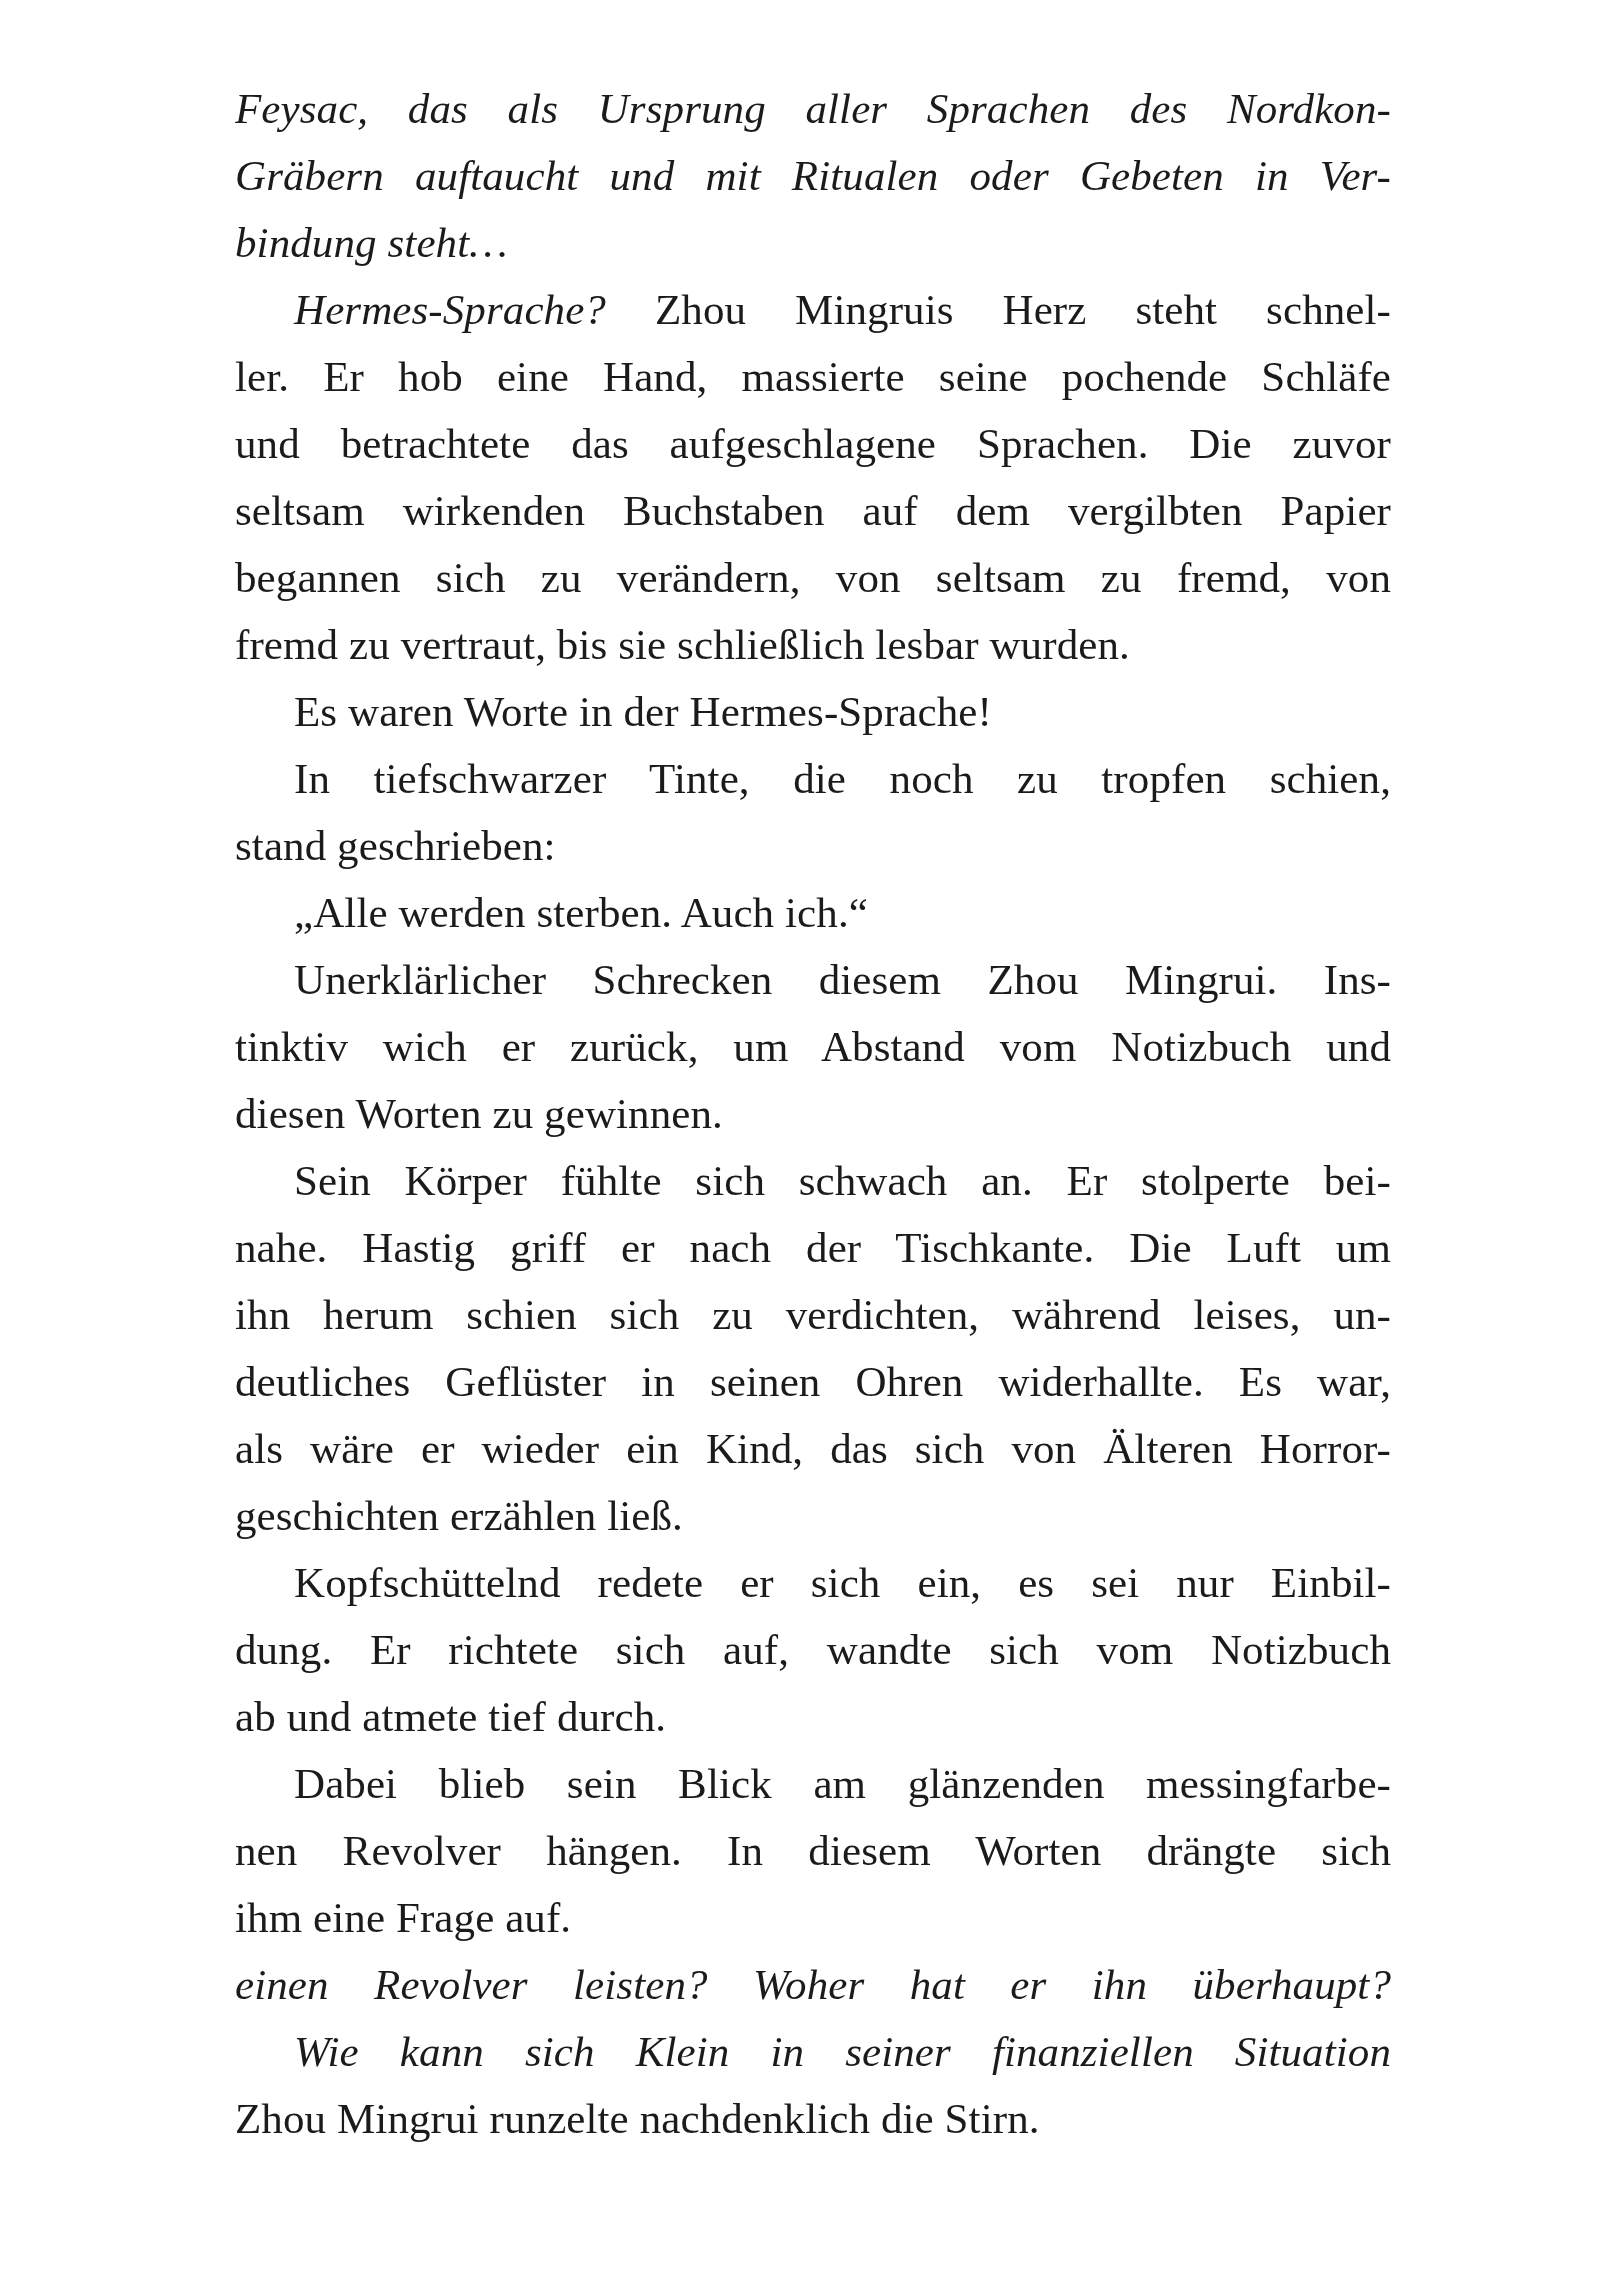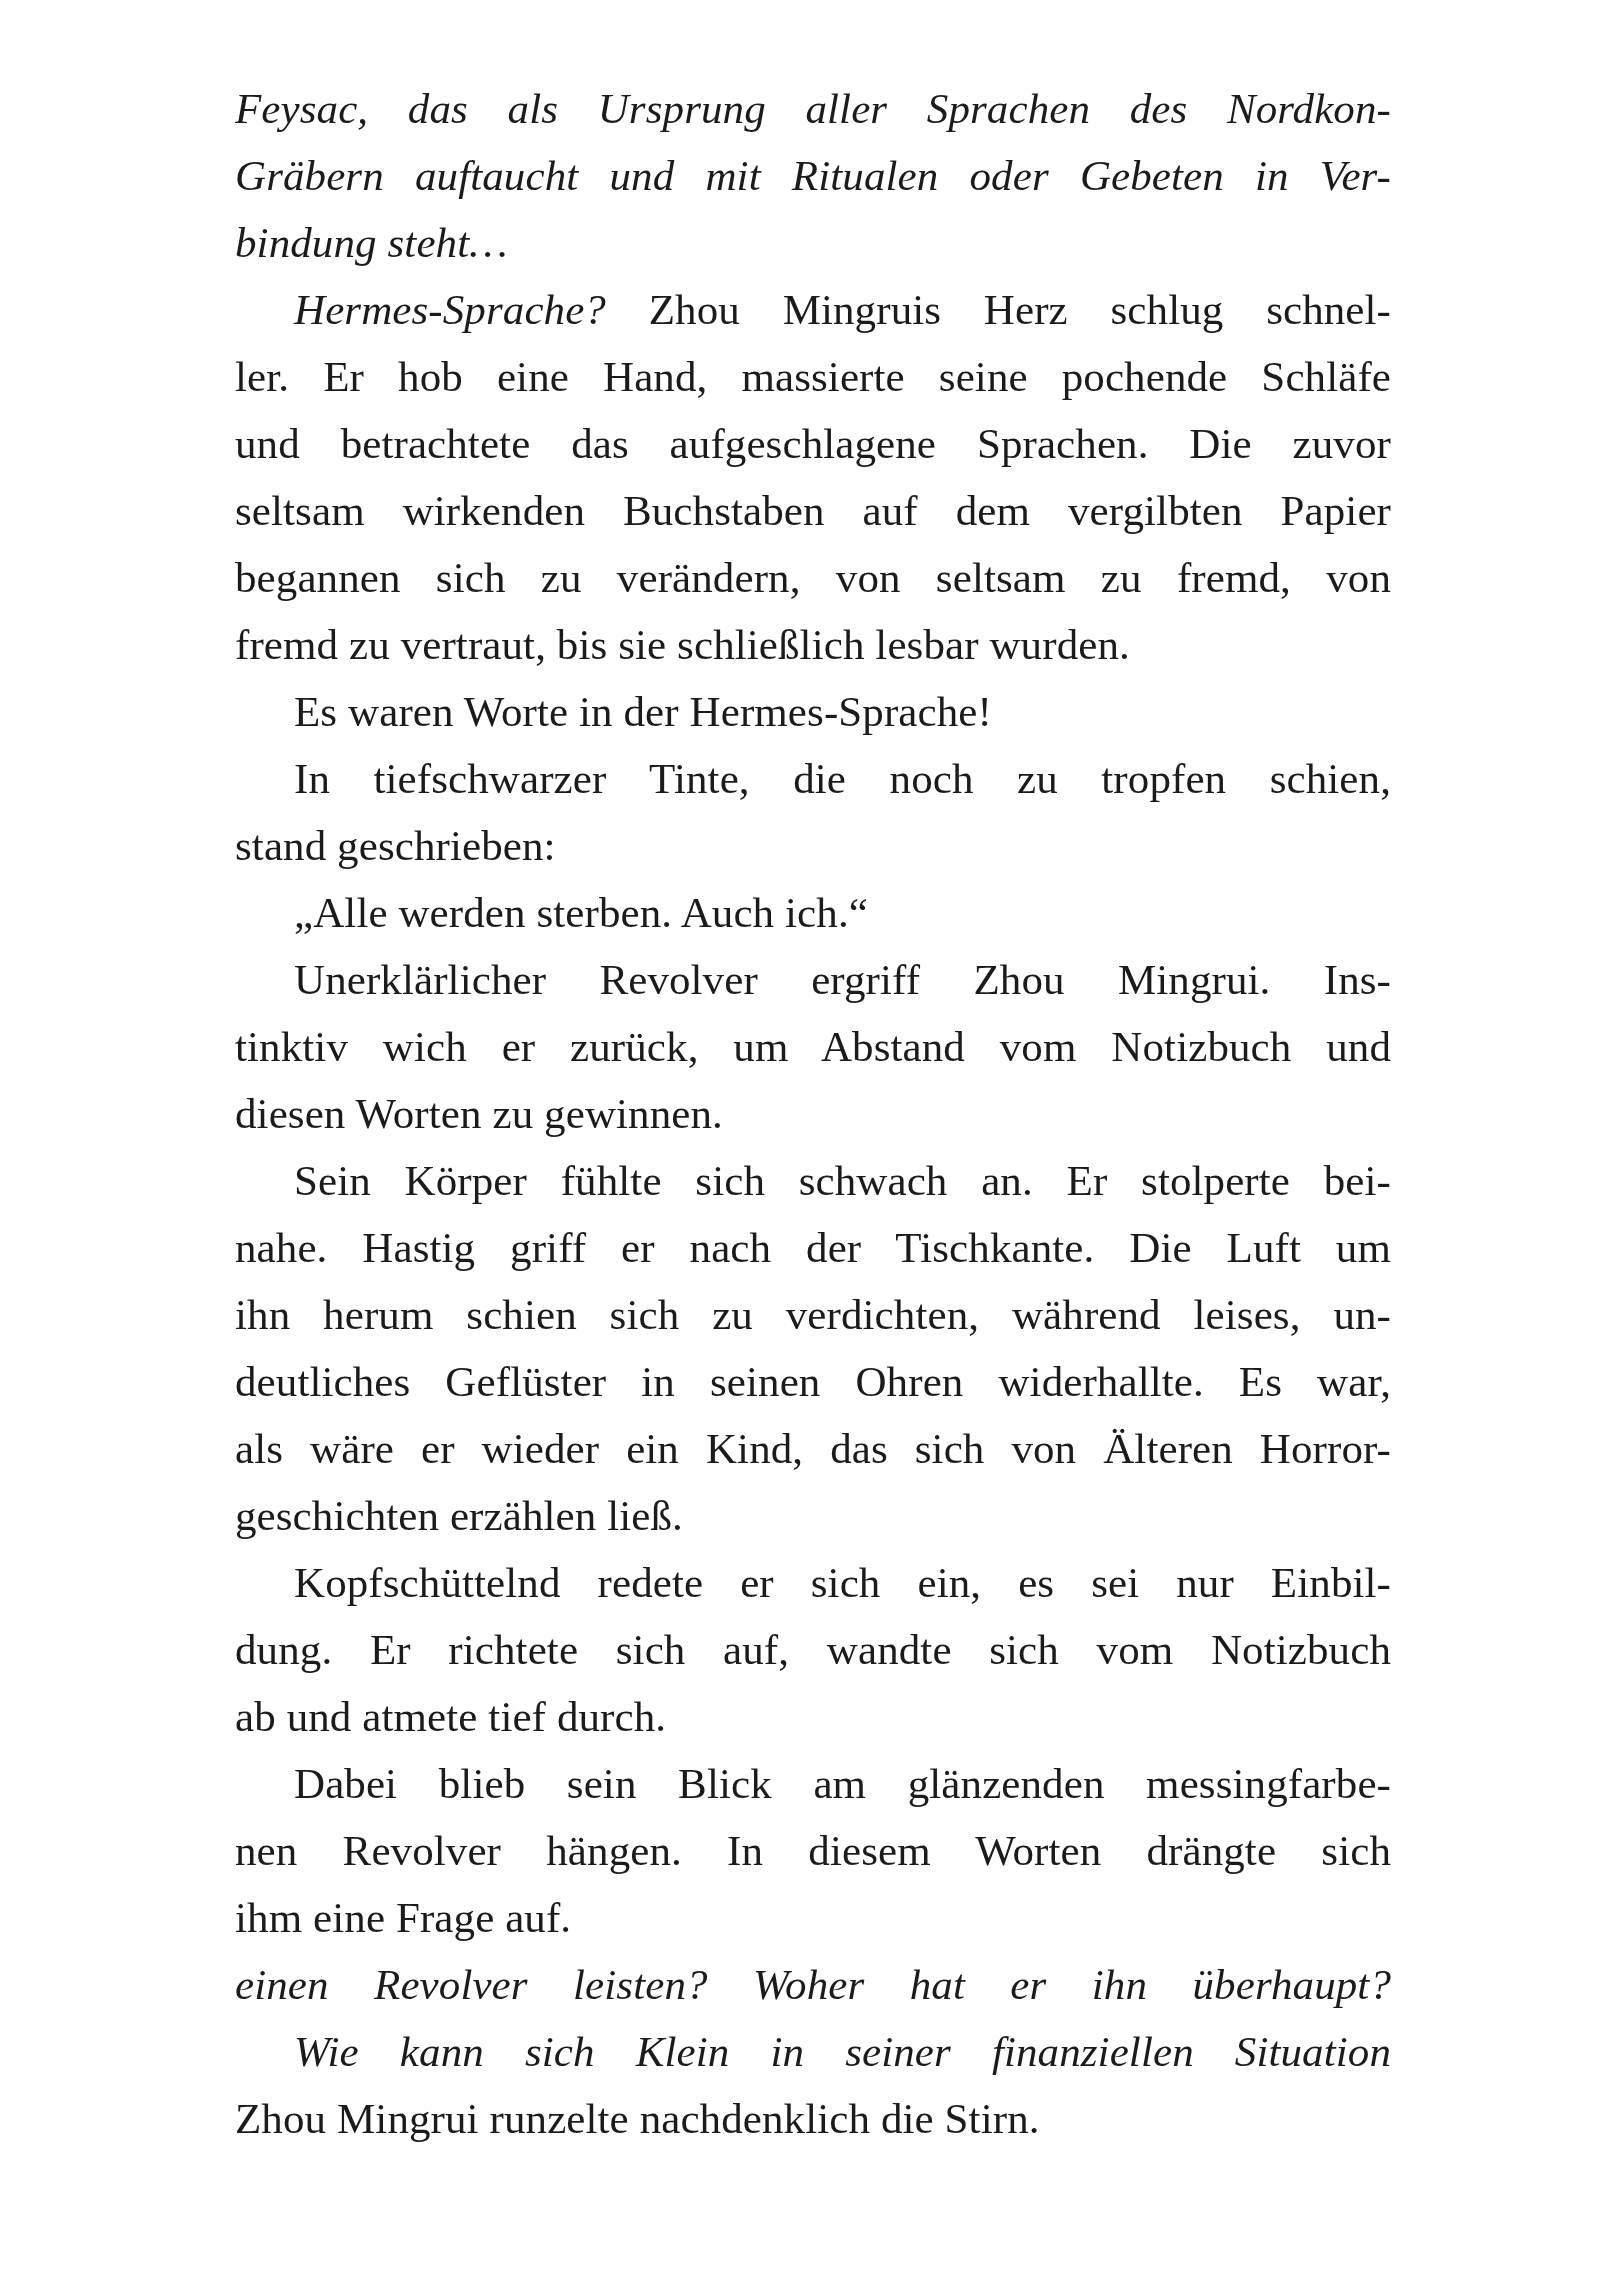--- a/index.html
+++ b/index.html
@@ -37,39 +37,39 @@
 <body>
 
 <div class="page">
   <div class="text-block" style="color: rgb(27, 27, 27);">
       <div class="paragraph">
         <div class="line"><span class="italic">Feysac, das als Ursprung aller Sprachen des Nordkon-</span></div>
         <div class="line"><span class="italic">Gräbern auftaucht und mit Ritualen oder Gebeten in Ver-</span></div>
         <div class="line last"><span class="italic">bindung steht…</span></div>
       </div>
       <div class="paragraph">
-        <div class="line first-indent"><span class="italic">Hermes-Sprache?</span><span> Zhou Mingruis Herz schlug schnel-</span></div>
+        <div class="line first-indent"><span class="italic">Hermes-Sprache?</span><span> Zhou Mingruis Herz steht schnel-</span></div>
         <div class="line"><span>ler. Er hob eine Hand, massierte seine pochende Schläfe</span></div>
         <div class="line"><span>und betrachtete das aufgeschlagene Sprachen. Die zuvor</span></div>
         <div class="line"><span>seltsam wirkenden Buchstaben auf dem vergilbten Papier</span></div>
         <div class="line"><span>begannen sich zu verändern, von seltsam zu fremd, von</span></div>
         <div class="line last"><span>fremd zu vertraut, bis sie schließlich lesbar wurden.</span></div>
       </div>
       <div class="paragraph">
         <div class="line last first-indent"><span>Es waren Worte in der Hermes-Sprache!</span></div>
       </div>
       <div class="paragraph">
         <div class="line first-indent"><span>In tiefschwarzer Tinte, die noch zu tropfen schien,</span></div>
         <div class="line last"><span>stand geschrieben:</span></div>
       </div>
       <div class="paragraph">
         <div class="line last first-indent"><span>„Alle werden sterben. Auch ich.“</span></div>
       </div>
       <div class="paragraph">
-        <div class="line first-indent"><span>Unerklärlicher Revolver ergriff Zhou Mingrui. Ins-</span></div>
+        <div class="line first-indent"><span>Unerklärlicher Schrecken diesem Zhou Mingrui. Ins-</span></div>
         <div class="line"><span>tinktiv wich er zurück, um Abstand vom Notizbuch und</span></div>
         <div class="line last"><span>diesen Worten zu gewinnen.</span></div>
       </div>
       <div class="paragraph">
         <div class="line first-indent"><span>Sein Körper fühlte sich schwach an. Er stolperte bei-</span></div>
         <div class="line"><span>nahe. Hastig griff er nach der Tischkante. Die Luft um</span></div>
         <div class="line"><span>ihn herum schien sich zu verdichten, während leises, un-</span></div>
         <div class="line"><span>deutliches Geflüster in seinen Ohren widerhallte. Es war,</span></div>
         <div class="line"><span>als wäre er wieder ein Kind, das sich von Älteren Horror-</span></div>
         <div class="line last"><span>geschichten erzählen ließ.</span></div>

